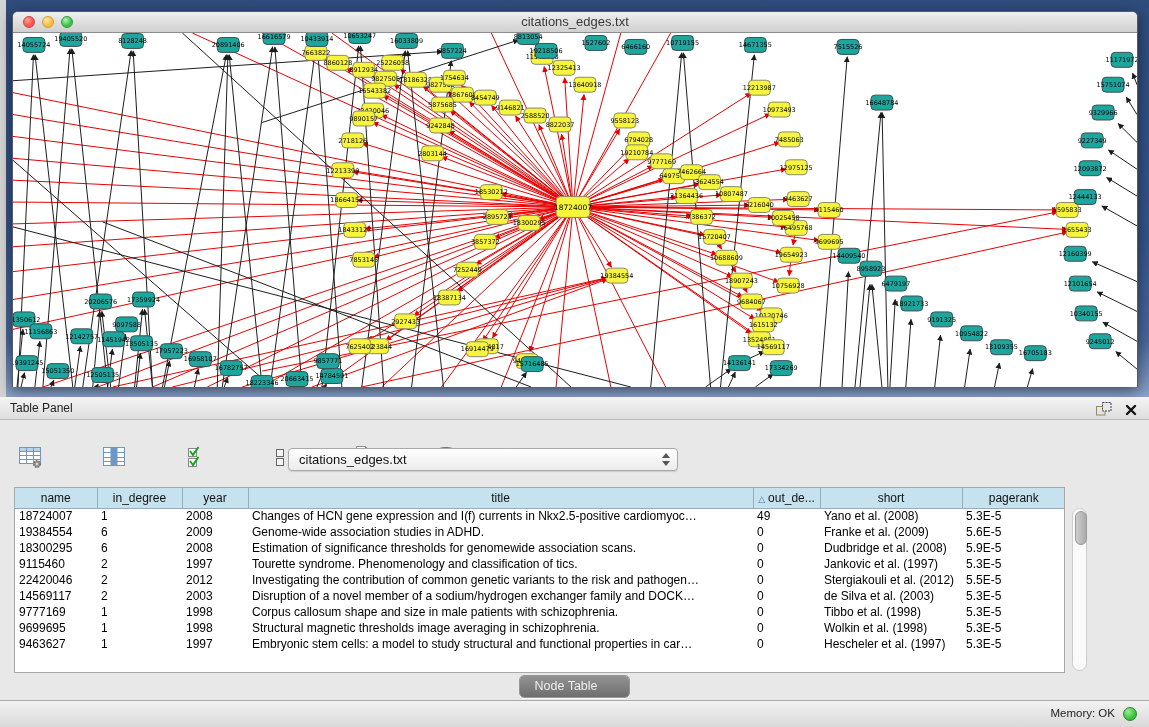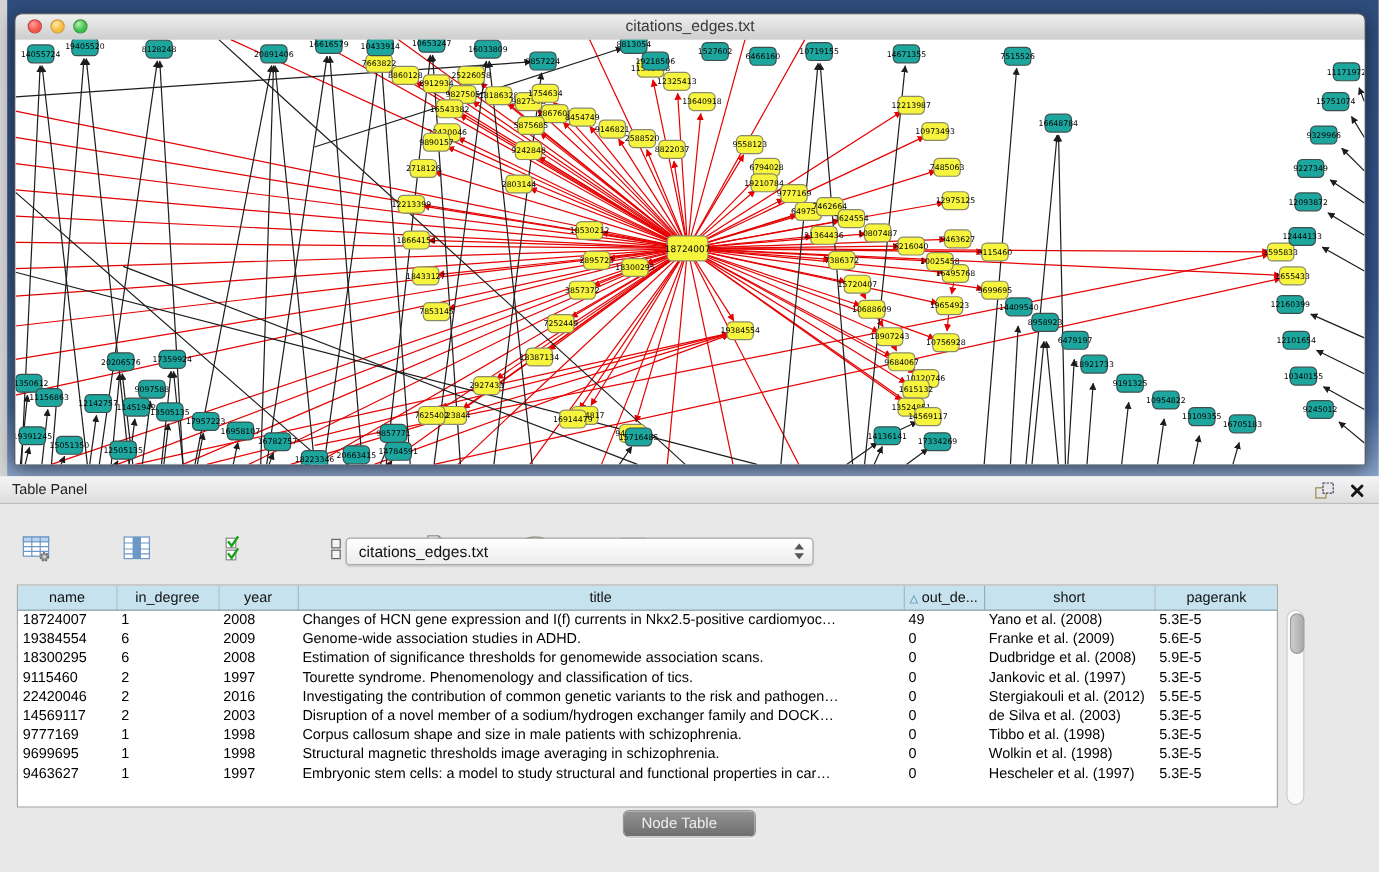--- a/index.html
+++ b/index.html
@@ -943,21 +943,21 @@
               <td>2</td>
               <td>1997</td>
               <td>Tourette syndrome. Phenomenology and classification of tics.</td>
               <td>0</td>
               <td>Jankovic et al. (1997)</td>
               <td>5.3E-5</td>
             </tr>
             <tr>
               <td>22420046</td>
               <td>2</td>
-              <td>2016</td>
+              <td>2012</td>
               <td>Investigating the contribution of common genetic variants to the risk and pathogen…</td>
               <td>0</td>
               <td>Stergiakouli et al. (2012)</td>
               <td>5.5E-5</td>
             </tr>
             <tr>
               <td>14569117</td>
               <td>2</td>
               <td>2003</td>
               <td>Disruption of a novel member of a sodium/hydrogen exchanger family and DOCK…</td>
@@ -1000,14 +1000,18 @@
     </div>
 
     <div class="tabbar">
       <div class="segctl">
         <span class="seg sel">Node Table</span>
         <span class="seg">Edge Table</span>
         <span class="seg">Network Table</span>
       </div>
     </div>
 
+    <div class="statusbar">
+      <span class="mem-label">Memory: OK</span>
+      <span class="mem-dot"></span>
+    </div>
   </div>
 </div>
 
 </body></html>

